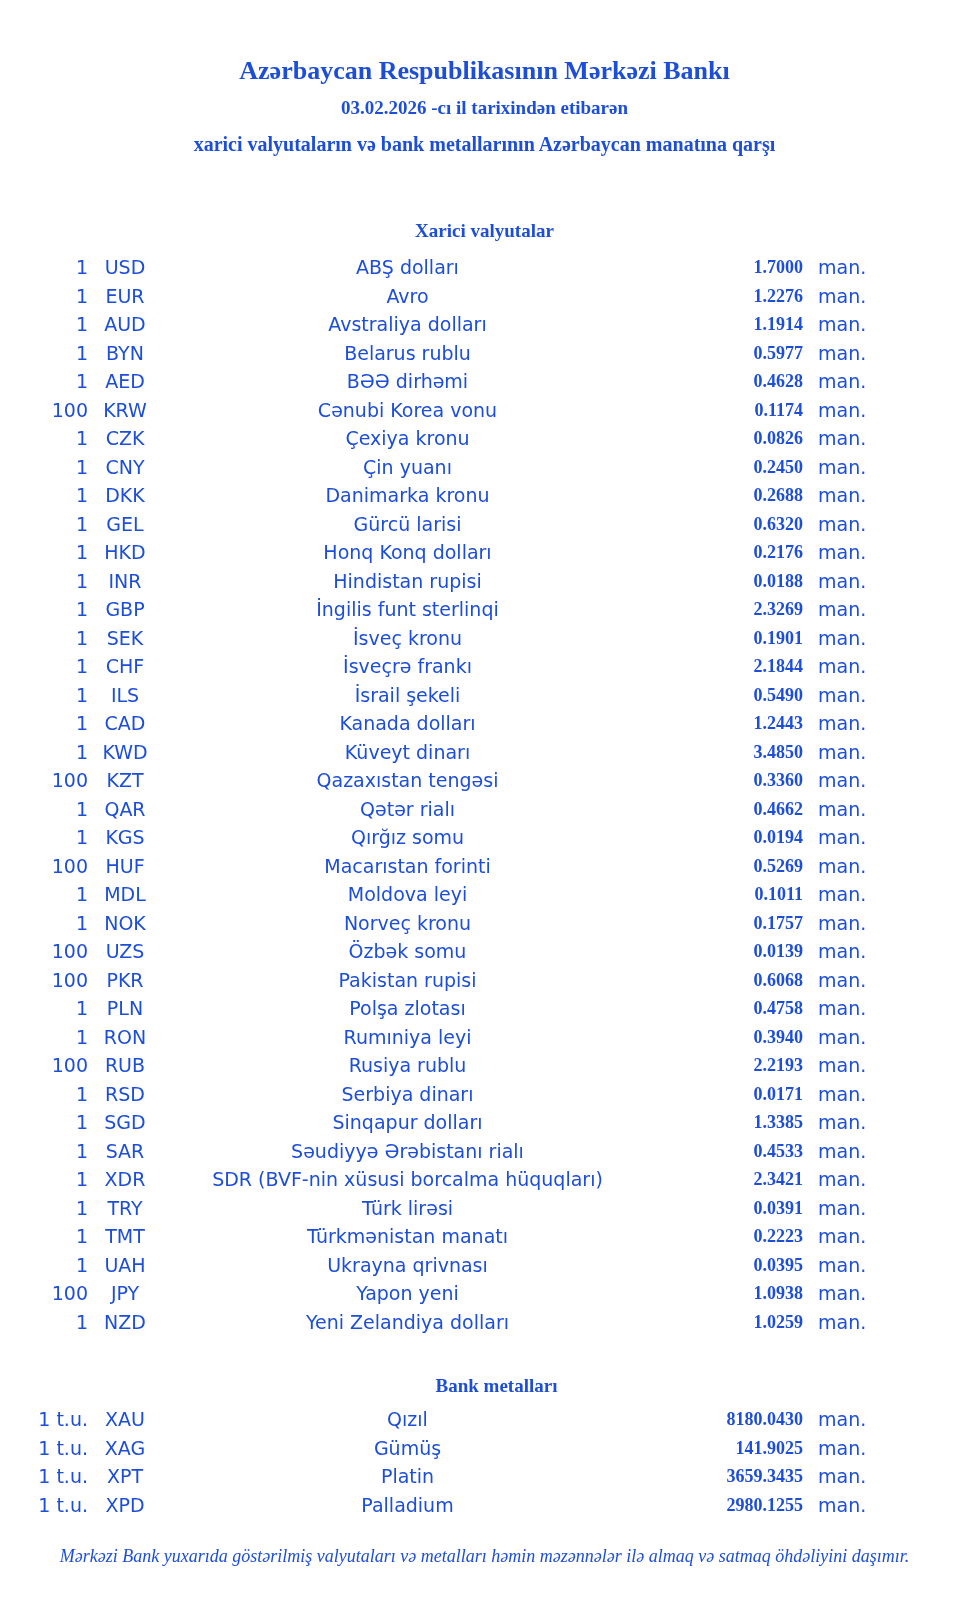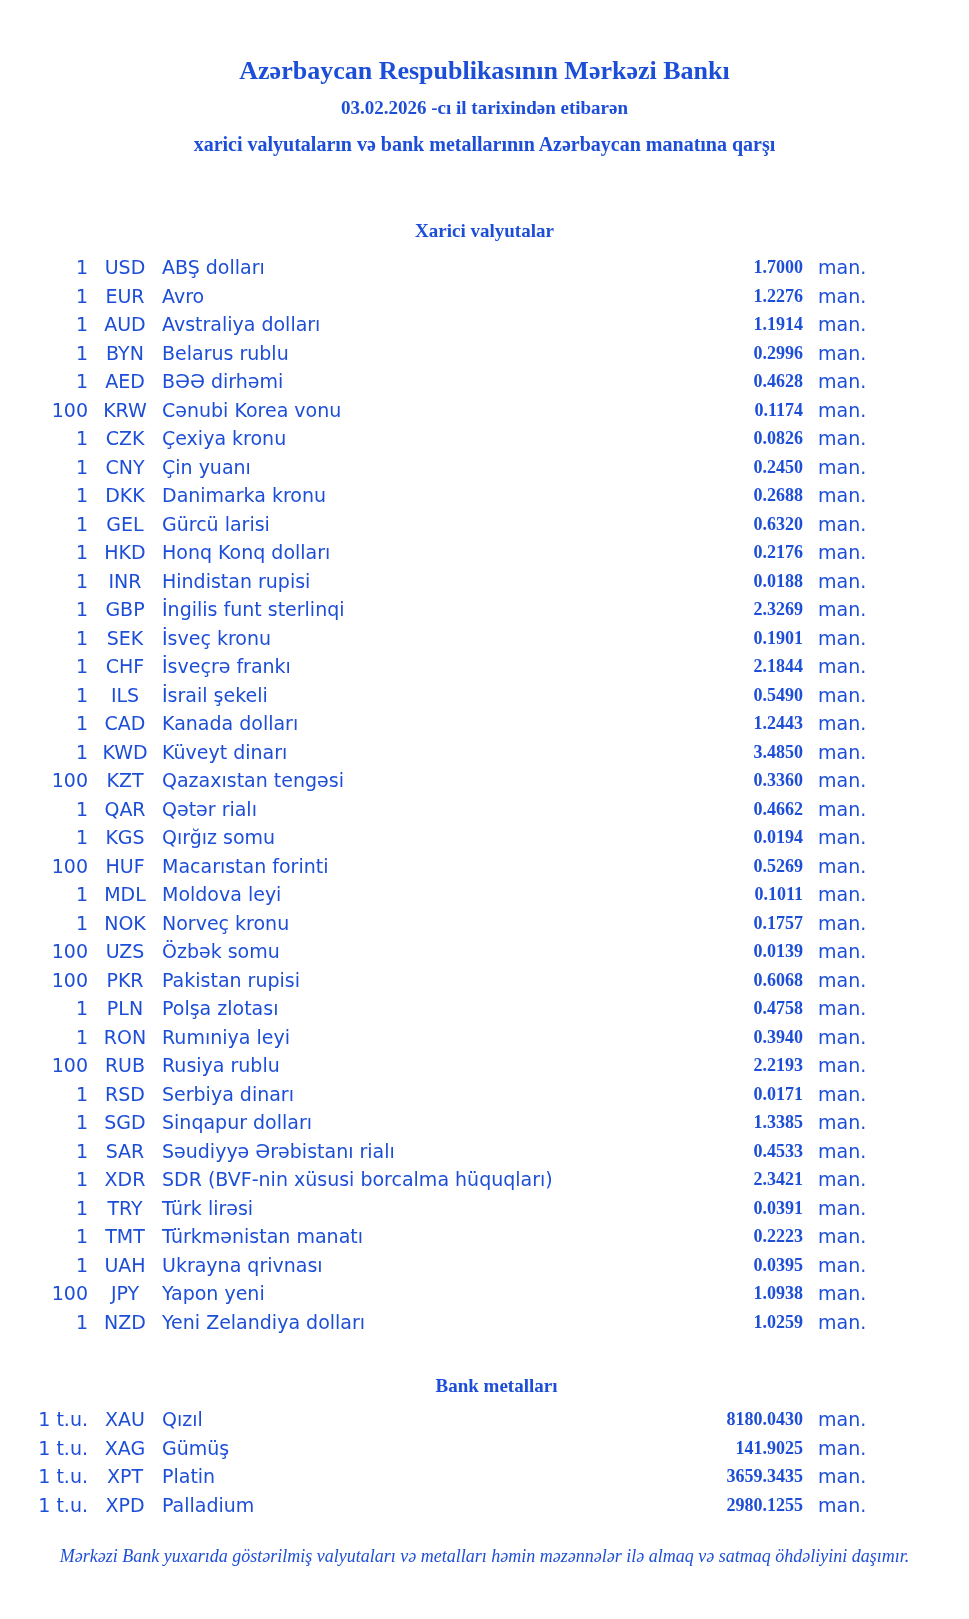--- a/index.html
+++ b/index.html
@@ -29,21 +29,21 @@
   #metal-rows { margin-top:8px; }
   .row {
     display:grid;
     grid-template-columns:88px 74px 1fr 150px 77px;
     height:28.5px; line-height:28.5px;
     font-family:"DejaVu Sans", sans-serif; font-size:19px;
     white-space:nowrap;
   }
   .c-qty  { text-align:right; }
   .c-code { text-align:center; }
-  .c-name { text-align:left; }
+  .c-name { text-align:center; }
   .c-rate {
     text-align:right;
     font-family:"Liberation Serif", serif; font-weight:bold;
     font-size:18px; line-height:28.5px;
   }
   .c-unit { padding-left:15px; }
   .footer-note {
     margin-top:26px; text-align:center;
     font-family:"Liberation Serif", serif; font-style:italic; font-size:18px; line-height:22px;
   }
@@ -80,21 +80,21 @@
     <span class="c-code">AUD</span>
     <span class="c-name">Avstraliya dolları</span>
     <span class="c-rate">1.1914</span>
     <span class="c-unit">man.</span>
   </div>
 
   <div class="row">
     <span class="c-qty">1</span>
     <span class="c-code">BYN</span>
     <span class="c-name">Belarus rublu</span>
-    <span class="c-rate">0.2996</span>
+    <span class="c-rate">0.5977</span>
     <span class="c-unit">man.</span>
   </div>
 
   <div class="row">
     <span class="c-qty">1</span>
     <span class="c-code">AED</span>
     <span class="c-name">BƏƏ dirhəmi</span>
     <span class="c-rate">0.4628</span>
     <span class="c-unit">man.</span>
   </div>

